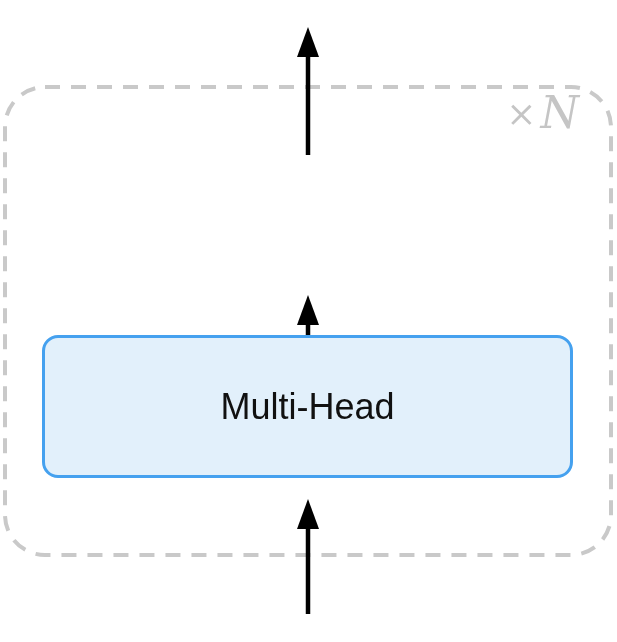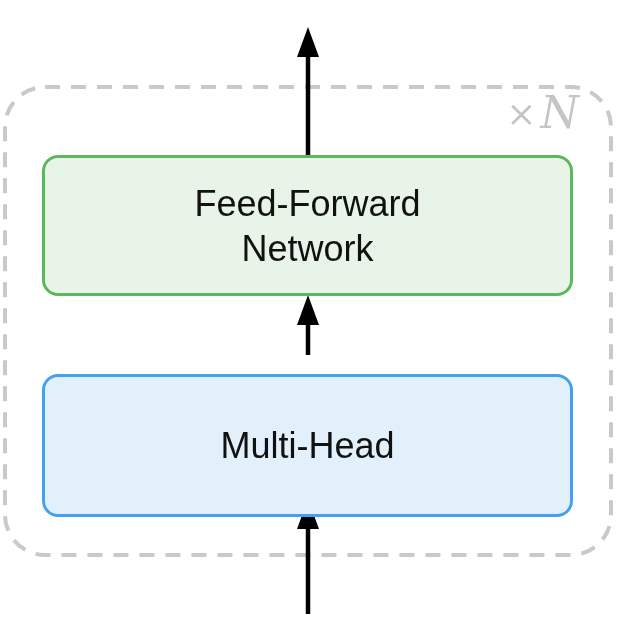--- a/index.html
+++ b/index.html
@@ -40,21 +40,21 @@
     color: #111111;
     letter-spacing: 0px;
   }
   .block-ffn {
     top: 155px;
     height: 141px;
     background: #e8f4e8;
     border: 3px solid #5cb85c;
   }
   .block-mhsa {
-    top: 374px;
+    top: 335px;
     height: 143px;
     background: #e2f0fb;
     border: 3px solid #45a1ef;
   }
   .repeat-label {
     position: absolute;
     top: 91px;
     right: 38px;
     font-size: 44px;
     color: #c5c5c5;
@@ -93,22 +93,18 @@
     <g>
       <line x1="308" y1="614" x2="308" y2="524" stroke="#000000" stroke-width="4.5"></line>
       <polygon points="308,499 297,529 319,529" fill="#000000"></polygon>
     </g>
   </svg>
 
   <div class="repeat-label">
     <span class="times">×</span><span class="variable">N</span>
   </div>
 
-  <div class="block block-ffn">
-    <div>Feed-Forward</div>
-    <div>Network</div>
-  </div>
 
   <div class="block block-mhsa">
     <div>Multi-Head</div>
   </div>
 
 </div>
 
 </body></html>

